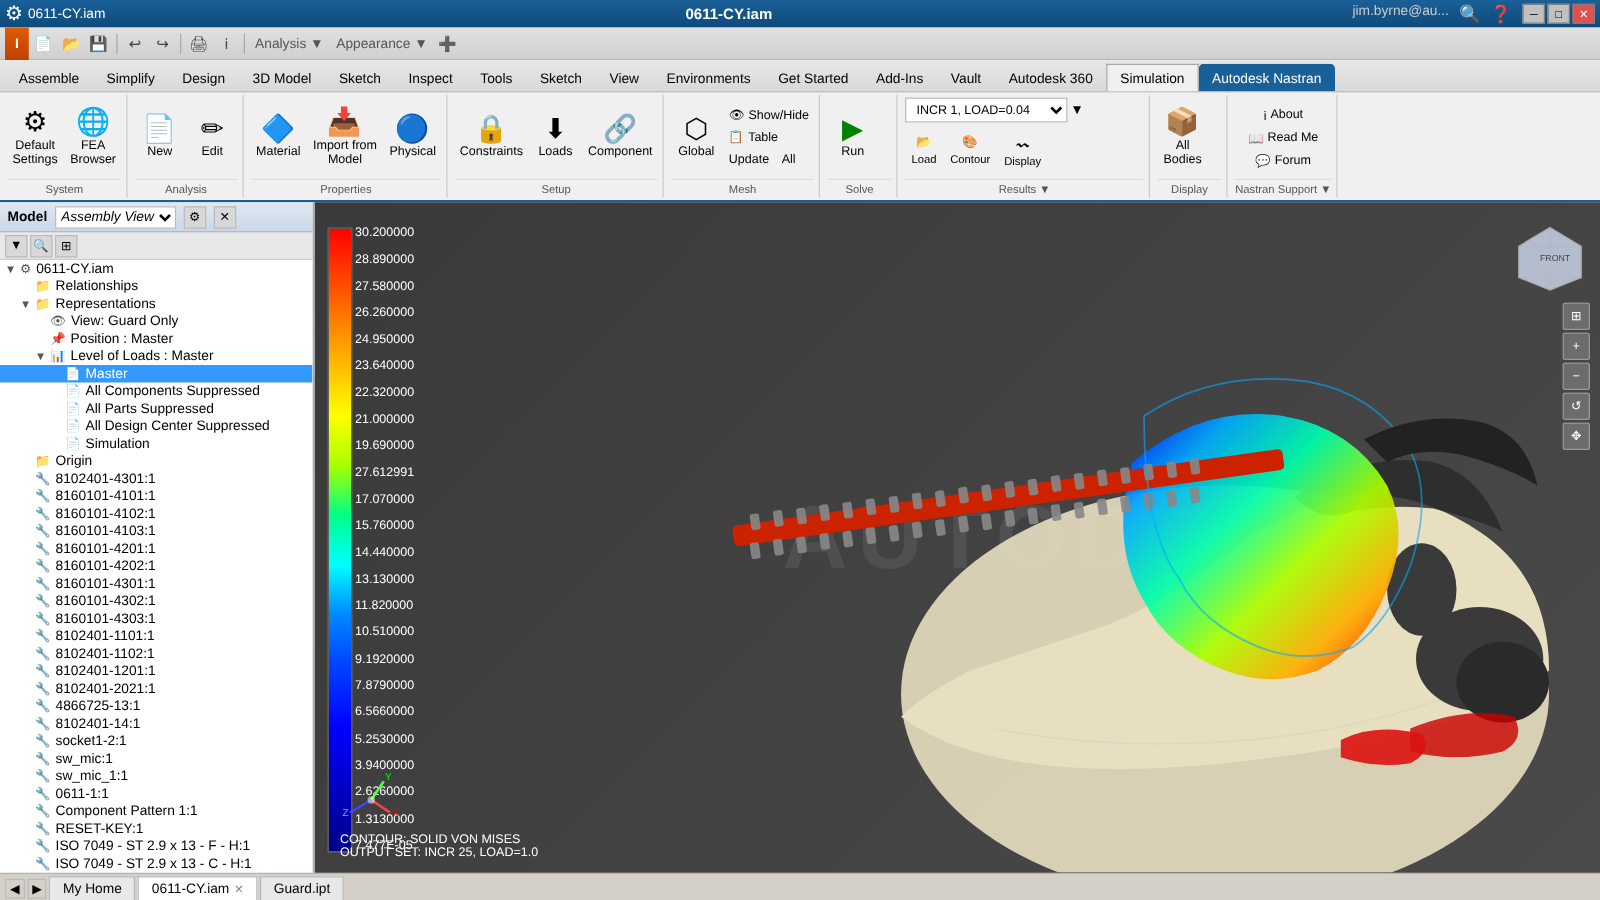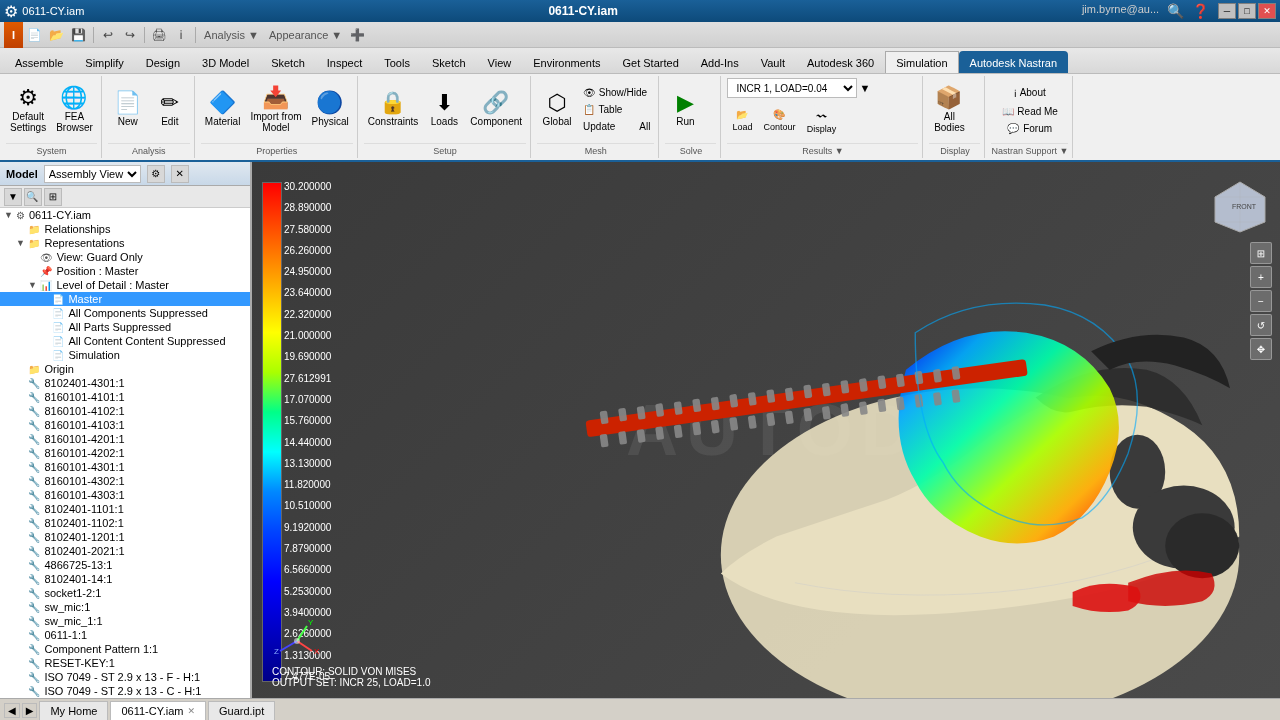--- a/index.html
+++ b/index.html
@@ -142,20 +142,21 @@
       align-items: center;
       padding: 0 6px;
       gap: 6px;
       border-bottom: 1px solid #aaa;
     }
     #panel-header select {
       font-size: 11px;
       background: white;
       border: 1px solid #bbb;
       height: 18px;
+      font-style: italic;
     }
     #panel-toolbar {
       background: #e8e8e8;
       height: 22px;
       display: flex;
       align-items: center;
       padding: 0 4px;
       gap: 2px;
       border-bottom: 1px solid #ccc;
     }
@@ -491,21 +492,21 @@
       </div>
       <div style="display:flex;flex-direction:column;gap:2px;justify-content:center;">
         <div class="ribbon-btn-small">
           <span>👁</span>
           <span>Show/Hide</span>
         </div>
         <div class="ribbon-btn-small">
           <span>📋</span>
           <span>Table</span>
         </div>
-        <div style="display:flex;gap:16px;">
+        <div style="display:flex;gap:2px;">
           <div class="ribbon-btn-small">
             <span>Update</span>
           </div>
           <div class="ribbon-btn-small">
             <span>All</span>
           </div>
         </div>
       </div>
     </div>
     <div class="ribbon-group-label">Mesh</div>
@@ -621,21 +622,21 @@
         <div class="tree-item">
           <span class="indent" style="width:24px;display:inline-block;"></span>
           <span class="tree-arrow"> </span>
           <span class="tree-icon" style="font-size:10px;margin-right:2px;">📌</span>
           <span>Position : Master</span>
         </div>
         <div class="tree-item">
           <span class="indent" style="width:24px;display:inline-block;"></span>
           <span class="tree-arrow">▼</span>
           <span class="tree-icon" style="font-size:10px;margin-right:2px;">📊</span>
-          <span>Level of Detail : Master</span>
+          <span>Level of Loads : Master</span>
         </div>
         <div class="tree-item selected">
           <span class="indent" style="width:36px;display:inline-block;"></span>
           <span class="tree-arrow"> </span>
           <span class="tree-icon" style="font-size:10px;margin-right:2px;">📄</span>
           <span>Master</span>
         </div>
         <div class="tree-item">
           <span class="indent" style="width:36px;display:inline-block;"></span>
           <span class="tree-arrow"> </span>
@@ -645,21 +646,21 @@
         <div class="tree-item">
           <span class="indent" style="width:36px;display:inline-block;"></span>
           <span class="tree-arrow"> </span>
           <span class="tree-icon" style="font-size:10px;margin-right:2px;">📄</span>
           <span>All Parts Suppressed</span>
         </div>
         <div class="tree-item">
           <span class="indent" style="width:36px;display:inline-block;"></span>
           <span class="tree-arrow"> </span>
           <span class="tree-icon" style="font-size:10px;margin-right:2px;">📄</span>
-          <span>All Content Content Suppressed</span>
+          <span>All Design Center Suppressed</span>
         </div>
         <div class="tree-item">
           <span class="indent" style="width:36px;display:inline-block;"></span>
           <span class="tree-arrow"> </span>
           <span class="tree-icon" style="font-size:10px;margin-right:2px;">📄</span>
           <span>Simulation</span>
         </div>
         <div class="tree-item">
           <span class="indent" style="width:12px;display:inline-block;"></span>
           <span class="tree-arrow"> </span>

